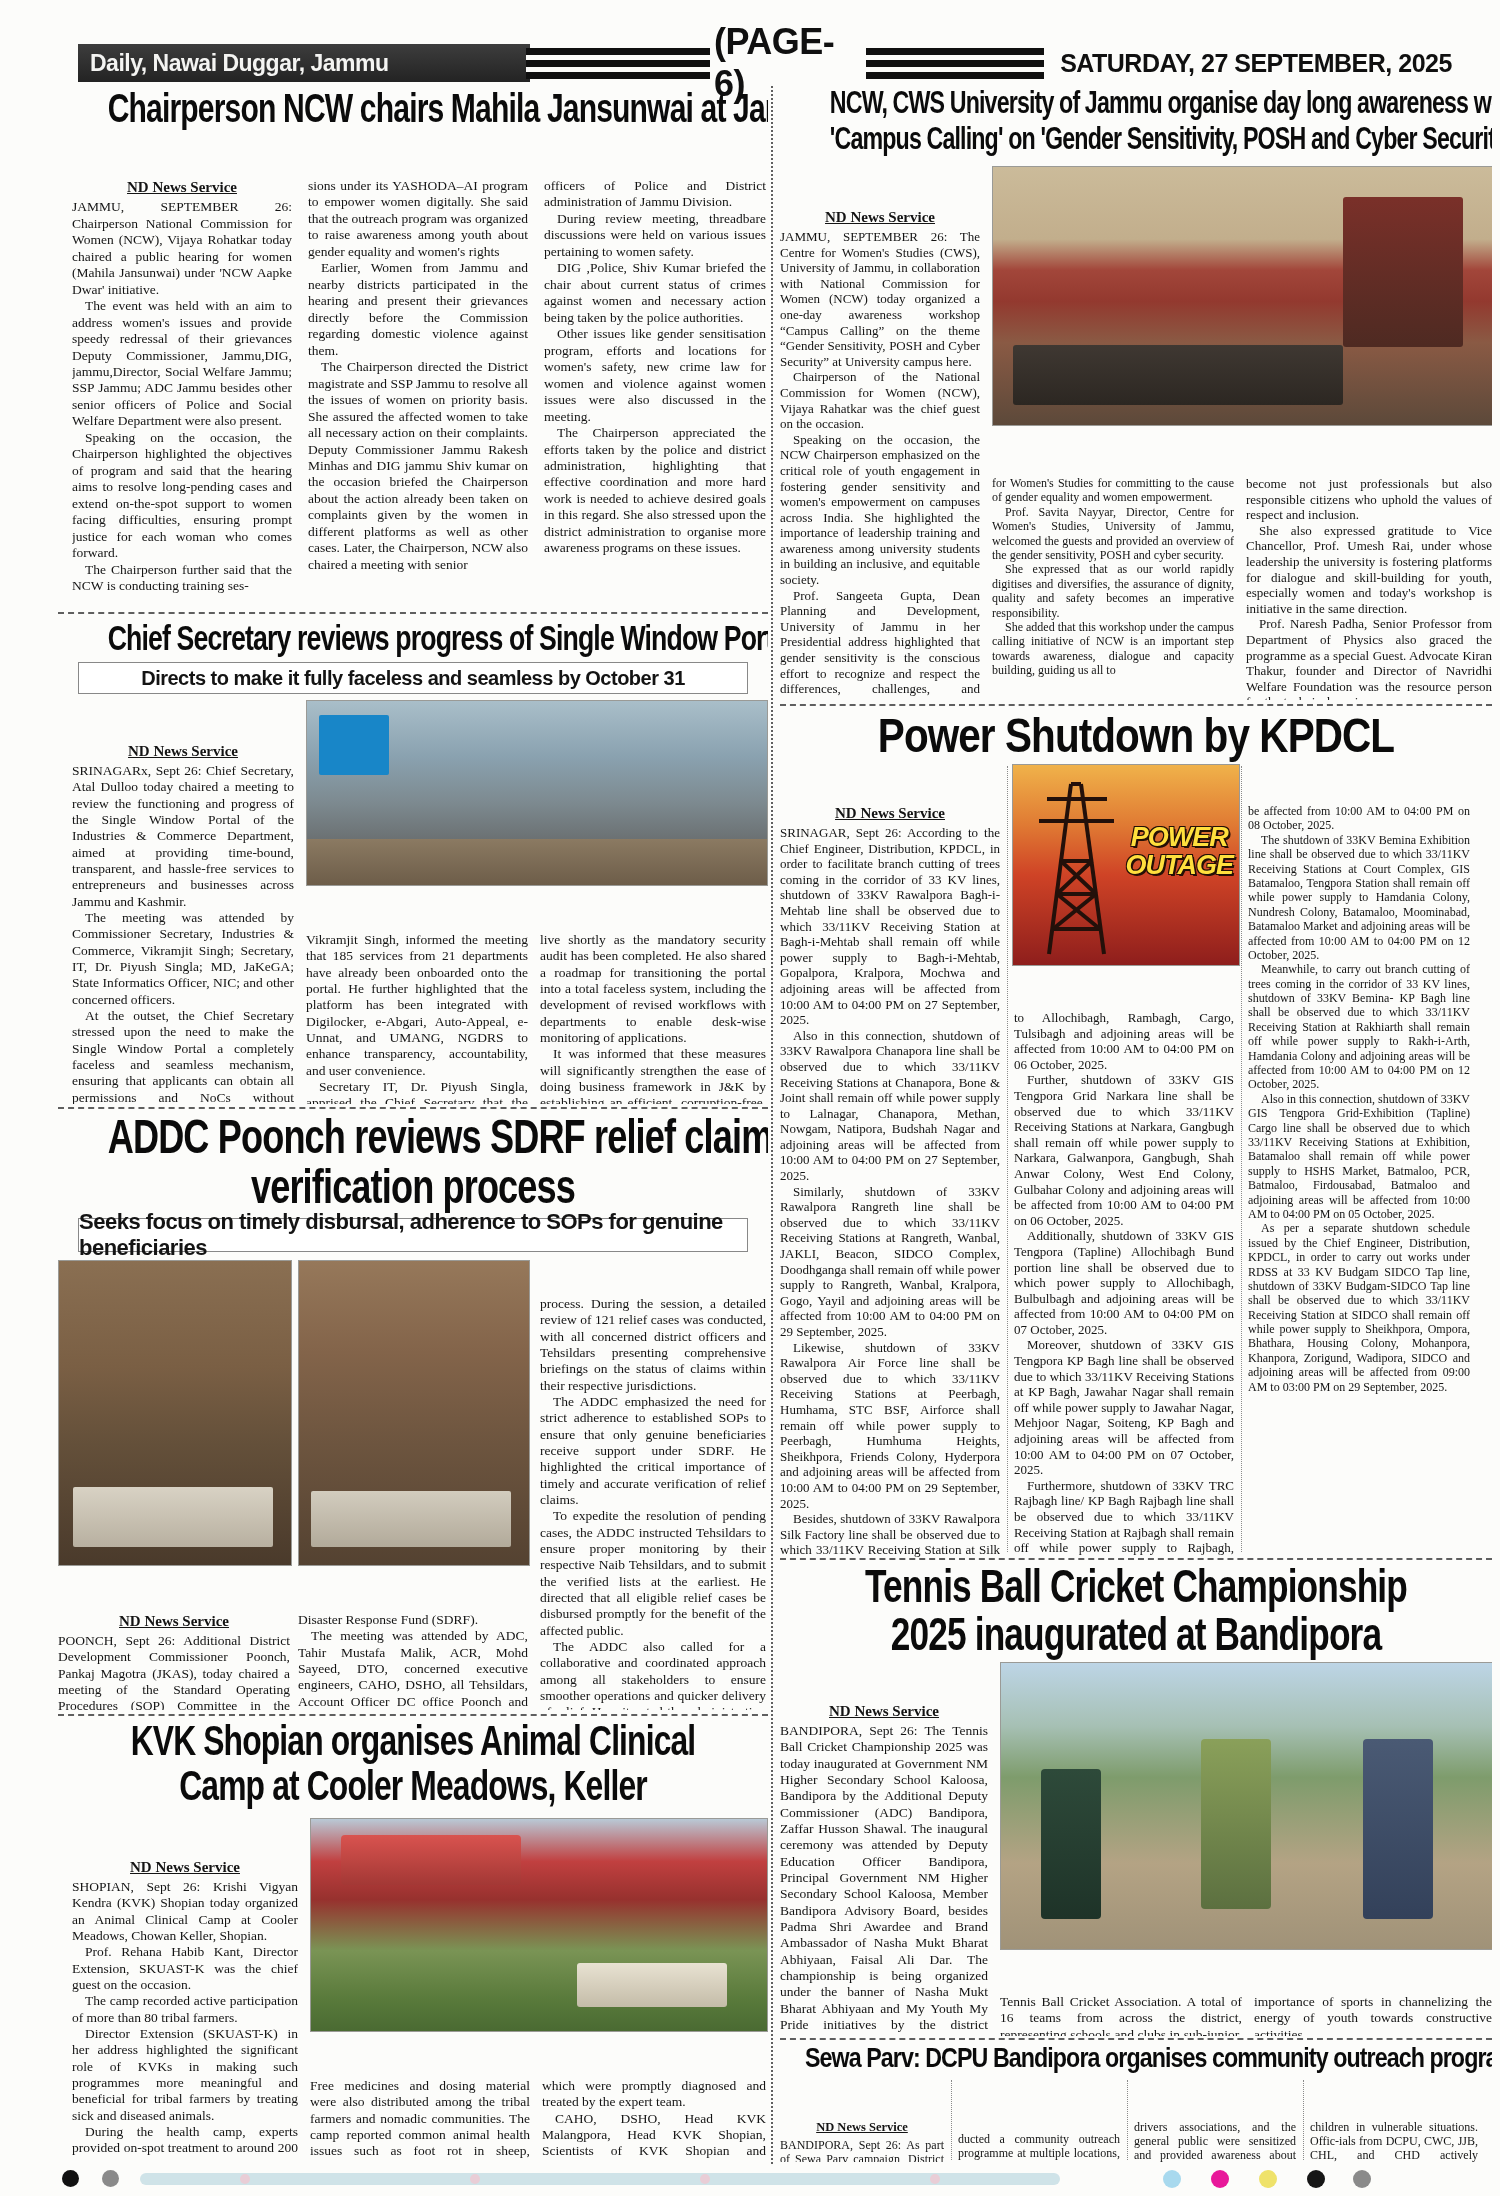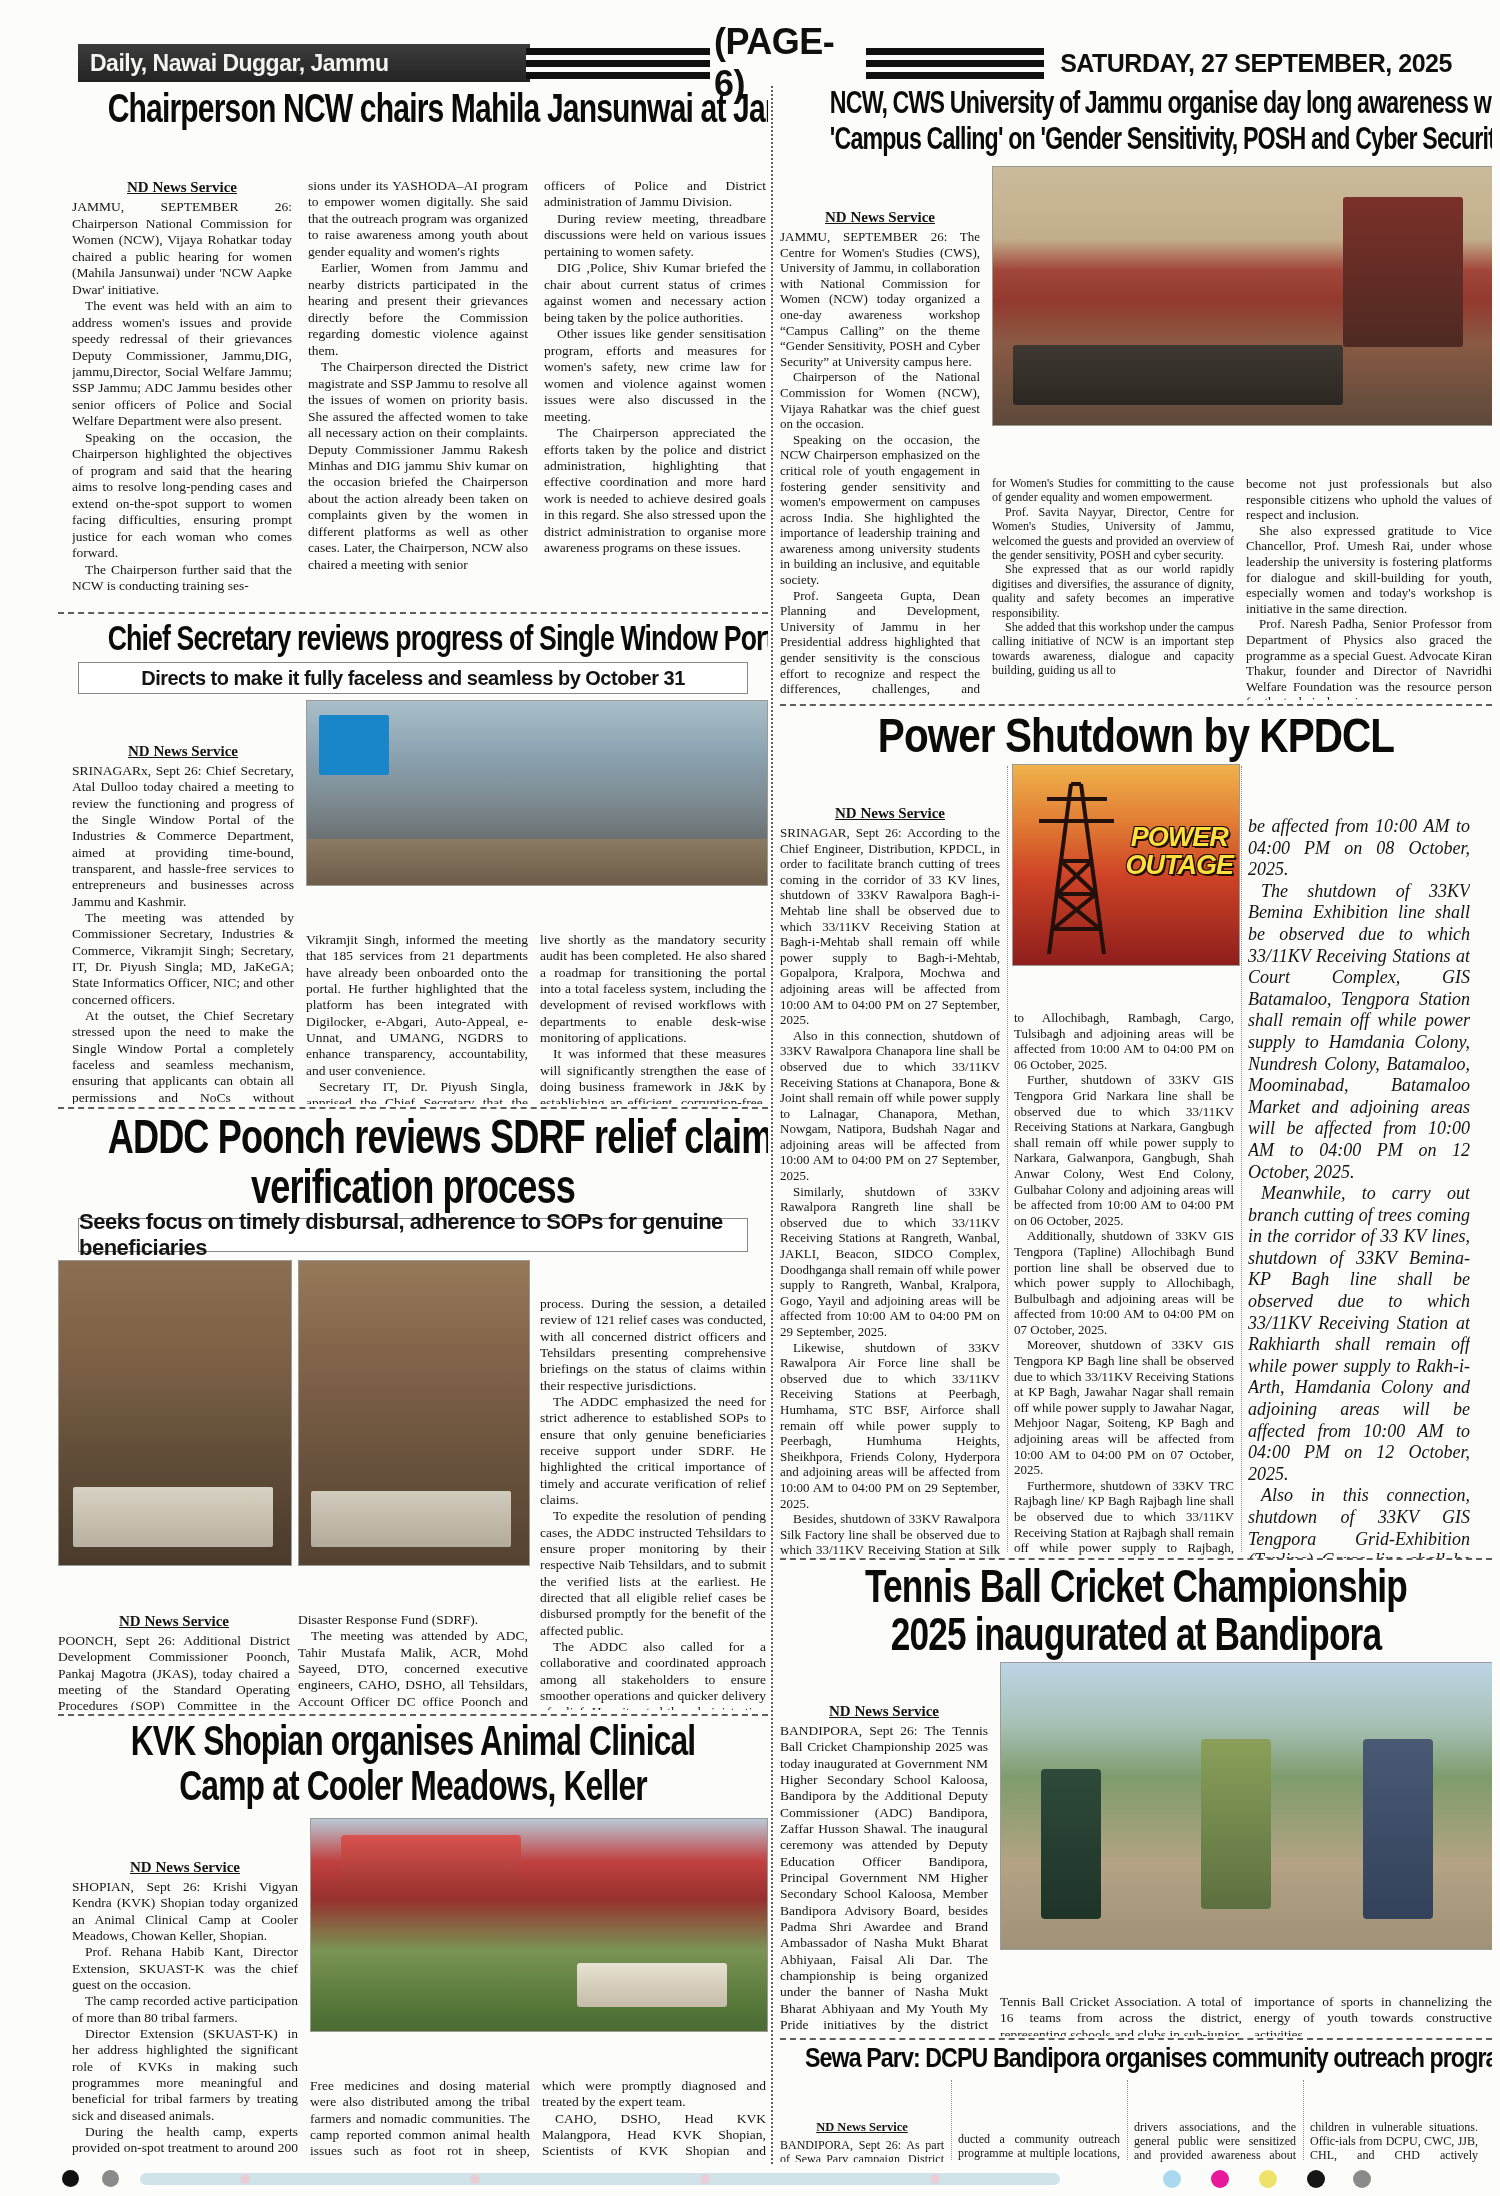--- a/index.html
+++ b/index.html
@@ -70,21 +70,21 @@
           <p>sions under its YASHODA–AI program to empower women digitally. She said that the outreach program was organized to raise awareness among youth about gender equality and women's rights</p>
           <p>Earlier, Women from Jammu and nearby districts participated in the hearing and present their grievances directly before the Commission regarding domestic violence against them.</p>
           <p>The Chairperson directed the District magistrate and SSP Jammu to resolve all the issues of women on priority basis. She assured the affected women to take all necessary action on their complaints. Deputy Commissioner Jammu Rakesh Minhas and DIG jammu Shiv kumar on the occasion briefed the Chairperson about the action already been taken on complaints given by the women in different platforms as well as other cases. Later, the Chairperson, NCW also chaired a meeting with senior</p>
         </div>
     </div>
     <div class="col" style="left:486px;top:52px;width:222px;height:460px;font-size:13.5px;line-height:1.22;">
       <div class="paras">
           <p>officers of Police and District administration of Jammu Division.</p>
           <p>During review meeting, threadbare discussions were held on various issues pertaining to women safety.</p>
           <p>DIG ,Police, Shiv Kumar briefed the chair about current status of crimes against women and necessary action being taken by the police authorities.</p>
-          <p>Other issues like gender sensitisation program, efforts and measures for women's safety, new crime law for women and violence against women issues were also discussed in the meeting.</p>
+          <p>Other issues like gender sensitisation program, efforts and locations for women's safety, new crime law for women and violence against women issues were also discussed in the meeting.</p>
           <p>The Chairperson appreciated the efforts taken by the police and district administration, highlighting that effective coordination and more hard work is needed to achieve desired goals in this regard. She also stressed upon the district administration to organise more awareness programs on these issues.</p>
         </div>
     </div>
   </section>
 
   <section class="article" id="a2" style="left:780px;top:86px;width:712px;height:614px;">
     <h1 class="hl" style="font-size:27px;line-height:34px;">NCW, CWS University of Jammu organise day long awareness workshop</h1>
     <h1 class="hl" style="font-size:27px;line-height:34px;margin-top:2px;">'Campus Calling' on 'Gender Sensitivity, POSH and Cyber Security'</h1>
     <div class="photo" style="left:212px;top:80px;width:500px;height:258px;
          background:linear-gradient(180deg,#cbbb9a 0%,#c2ae8c 28%,#a2463a 40%,#93392f 52%,#8a5a44 68%,#5c493a 100%);">
@@ -186,21 +186,21 @@
     </div>
     <div class="col" style="left:234px;top:260px;width:220px;height:582px;font-size:13px;line-height:1.2;">
       <div class="paras">
           <p>to Allochibagh, Rambagh, Cargo, Tulsibagh and adjoining areas will be affected from 10:00 AM to 04:00 PM on 06 October, 2025.</p>
           <p>Further, shutdown of 33KV GIS Tengpora Grid Narkara line shall be observed due to which 33/11KV Receiving Stations at Narkara, Gangbugh shall remain off while power supply to Narkara, Galwanpora, Gangbugh, Shah Anwar Colony, West End Colony, Gulbahar Colony and adjoining areas will be affected from 10:00 AM to 04:00 PM on 06 October, 2025.</p>
           <p>Additionally, shutdown of 33KV GIS Tengpora (Tapline) Allochibagh Bund portion line shall be observed due to which power supply to Allochibagh, Bulbulbagh and adjoining areas will be affected from 10:00 AM to 04:00 PM on 07 October, 2025.</p>
           <p>Moreover, shutdown of 33KV GIS Tengpora KP Bagh line shall be observed due to which 33/11KV Receiving Stations at KP Bagh, Jawahar Nagar shall remain off while power supply to Jawahar Nagar, Mehjoor Nagar, Soiteng, KP Bagh and adjoining areas will be affected from 10:00 AM to 04:00 PM on 07 October, 2025.</p>
           <p>Furthermore, shutdown of 33KV TRC Rajbagh line/ KP Bagh Rajbagh line shall be observed due to which 33/11KV Receiving Station at Rajbagh shall remain off while power supply to Rajbagh, Kursoo, Gogjibagh and adjoining areas will</p>
         </div>
     </div>
-    <div class="col" style="left:468px;top:66px;width:222px;height:788px;font-size:18px;line-height:1.2;font-style:italic;">
+    <div class="col" style="left:468px;top:54px;width:222px;height:788px;font-size:12px;line-height:1.2;">
       <div class="paras">
           <p>be affected from 10:00 AM to 04:00 PM on 08 October, 2025.</p>
           <p>The shutdown of 33KV Bemina Exhibition line shall be observed due to which 33/11KV Receiving Stations at Court Complex, GIS Batamaloo, Tengpora Station shall remain off while power supply to Hamdania Colony, Nundresh Colony, Batamaloo, Moominabad, Batamaloo Market and adjoining areas will be affected from 10:00 AM to 04:00 PM on 12 October, 2025.</p>
           <p>Meanwhile, to carry out branch cutting of trees coming in the corridor of 33 KV lines, shutdown of 33KV Bemina- KP Bagh line shall be observed due to which 33/11KV Receiving Station at Rakhiarth shall remain off while power supply to Rakh-i-Arth, Hamdania Colony and adjoining areas will be affected from 10:00 AM to 04:00 PM on 12 October, 2025.</p>
           <p>Also in this connection, shutdown of 33KV GIS Tengpora Grid-Exhibition (Tapline) Cargo line shall be observed due to which 33/11KV Receiving Stations at Exhibition, Batamaloo shall remain off while power supply to HSHS Market, Batmaloo, PCR, Batmaloo, Firdousabad, Batmaloo and adjoining areas will be affected from 10:00 AM to 04:00 PM on 05 October, 2025.</p>
           <p>As per a separate shutdown schedule issued by the Chief Engineer, Distribution, KPDCL, in order to carry out works under RDSS at 33 KV Budgam SIDCO Tap line, shutdown of 33KV Budgam-SIDCO Tap line shall be observed due to which 33/11KV Receiving Station at SIDCO shall remain off while power supply to Sheikhpora, Ompora, Bhathara, Housing Colony, Mohanpora, Khanpora, Zorigund, Wadipora, SIDCO and adjoining areas will be affected from 09:00 AM to 03:00 PM on 29 September, 2025.</p>
         </div>
     </div>
   </section>
 

